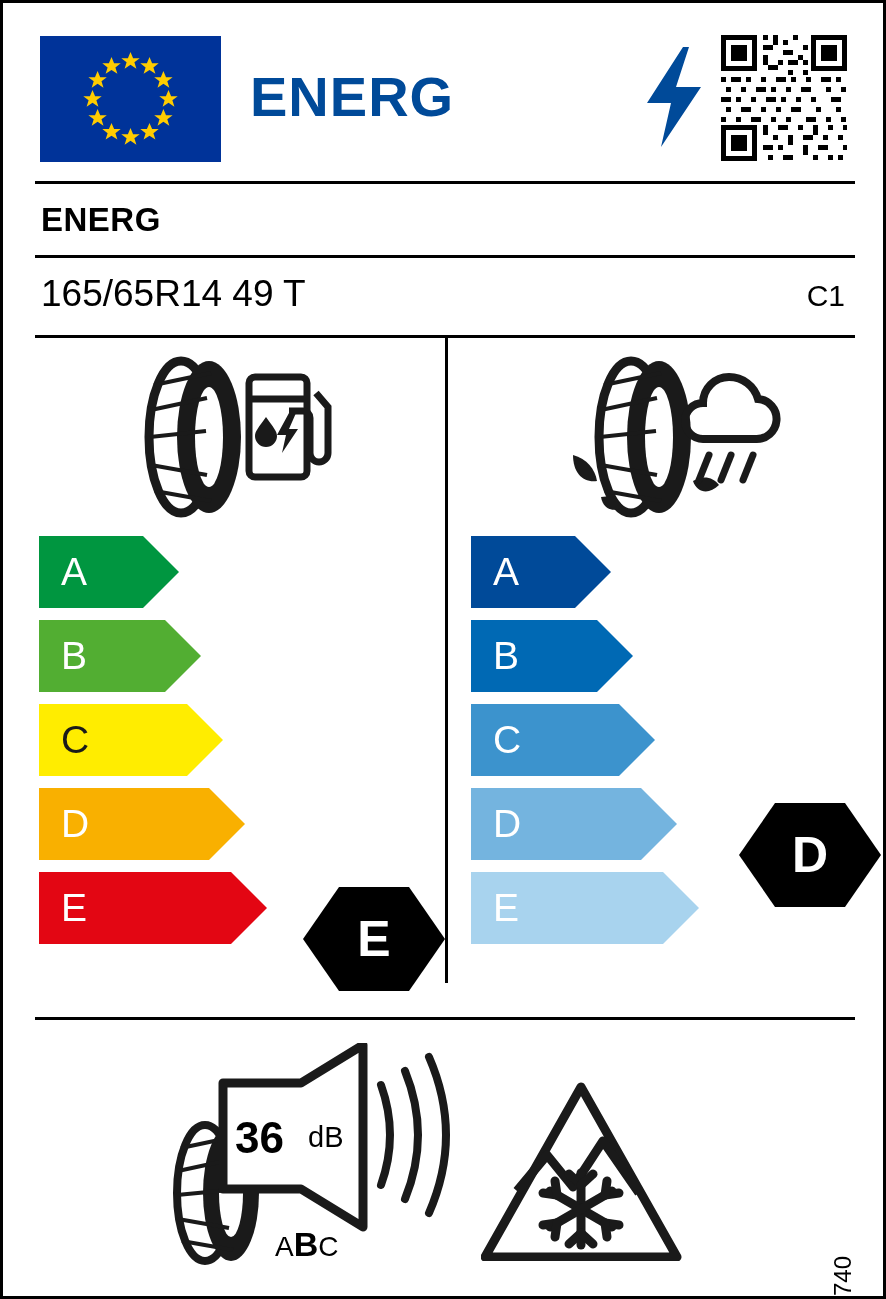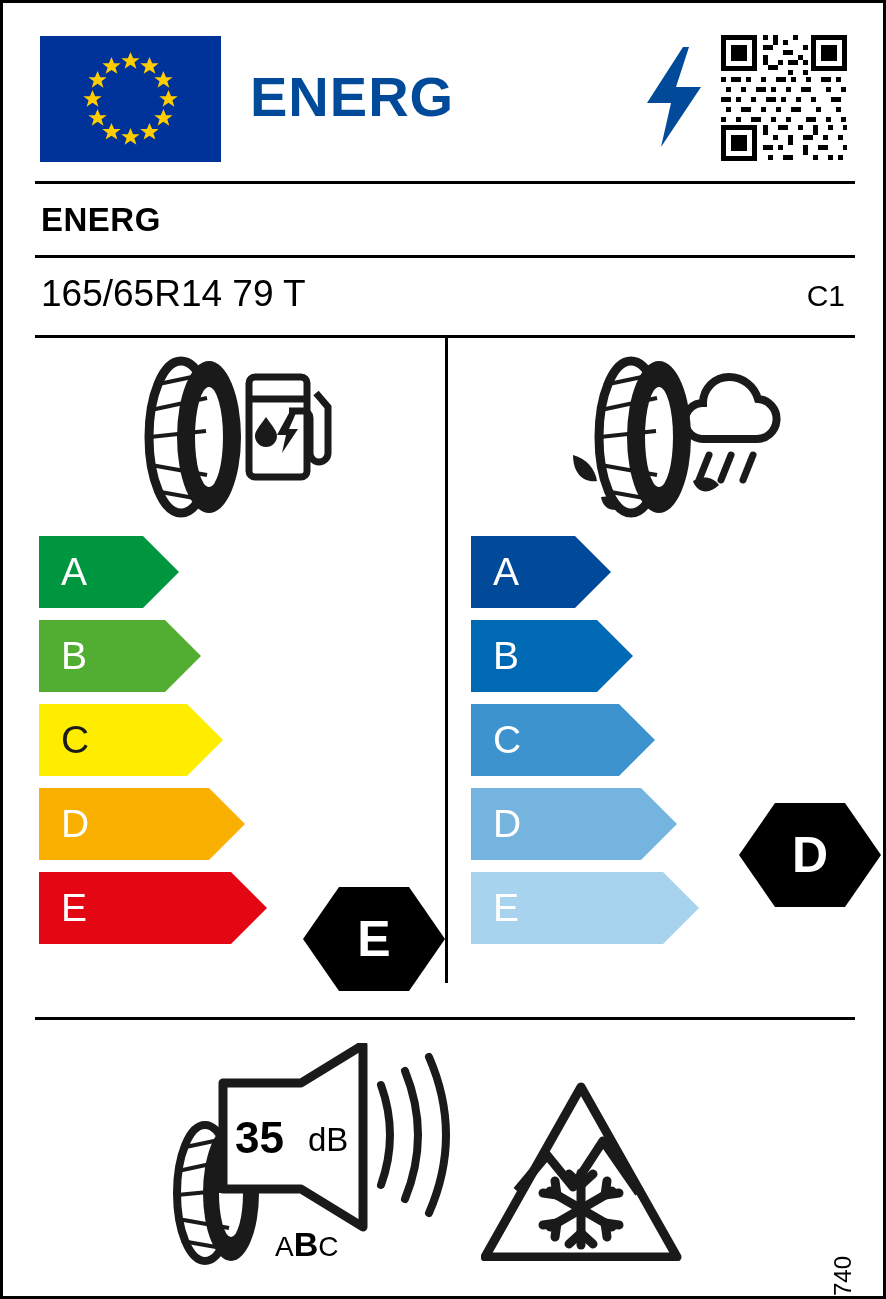--- a/index.html
+++ b/index.html
@@ -178,21 +178,21 @@
     position: absolute;
     left: 232px;
     top: 1110px;
     font-size: 44px;
     font-weight: bold;
   }
   .noise-unit {
     position: absolute;
     left: 305px;
     top: 1118px;
-    font-size: 33px;
+    font-size: 29px;
   }
   .noise-classes {
     position: absolute;
     left: 272px;
     top: 1222px;
     font-size: 28px;
   }
   .noise-classes b { font-size: 34px; }
 
   .year {
@@ -359,21 +359,21 @@
       </svg>
     </div>
   </div>
 
   <div class="rule rule-h-full" style="top:178px;"></div>
 
   <div class="brand">ENERG</div>
 
   <div class="rule rule-h-full" style="top:252px;"></div>
 
-  <div class="tyre-size">165/65R14 79 T</div>
+  <div class="tyre-size">165/65R14 49 T</div>
   <div class="tyre-class">C1</div>
 
   <div class="rule rule-h-full" style="top:332px;"></div>
 
   <div class="divider-v"></div>
 
   <div class="pictogram" style="left:118px; top:352px; width:215px; height:165px;">
     <svg viewBox="0 0 215 165" width="215" height="165">
       <g>
         <ellipse cx="60" cy="82" rx="32" ry="76" fill="none" stroke="#1a1a1a" stroke-width="9"></ellipse>
@@ -529,21 +529,21 @@
         <path d="M60 40 h78 l62 -38 v182 l-62 -38 h-78 z" fill="#fff" stroke="#1a1a1a" stroke-width="9" stroke-linejoin="round"></path>
       </g>
       <g fill="none" stroke="#1a1a1a" stroke-width="8" stroke-linecap="round">
         <path d="M218 42 q18 50 0 100"></path>
         <path d="M242 28 q26 64 0 128"></path>
         <path d="M266 14 q34 78 0 156"></path>
       </g>
     </svg>
   </div>
 
-  <div class="noise-value">35</div>
+  <div class="noise-value">36</div>
   <div class="noise-unit">dB</div>
   <div class="noise-classes">
     <span>A</span><b>B</b><span>C</span>
   </div>
 
   <div class="pictogram" style="left:478px; top:1078px; width:210px; height:180px;">
     <svg viewBox="0 0 210 180" width="210" height="180">
       <g>
         <polygon points="100,6 196,176 4,176" fill="none" stroke="#1a1a1a" stroke-width="9" stroke-linejoin="round"></polygon>
         <polyline points="36,110 66,74 92,106 122,60 158,112" fill="none" stroke="#1a1a1a" stroke-width="9" stroke-linejoin="round"></polyline>

